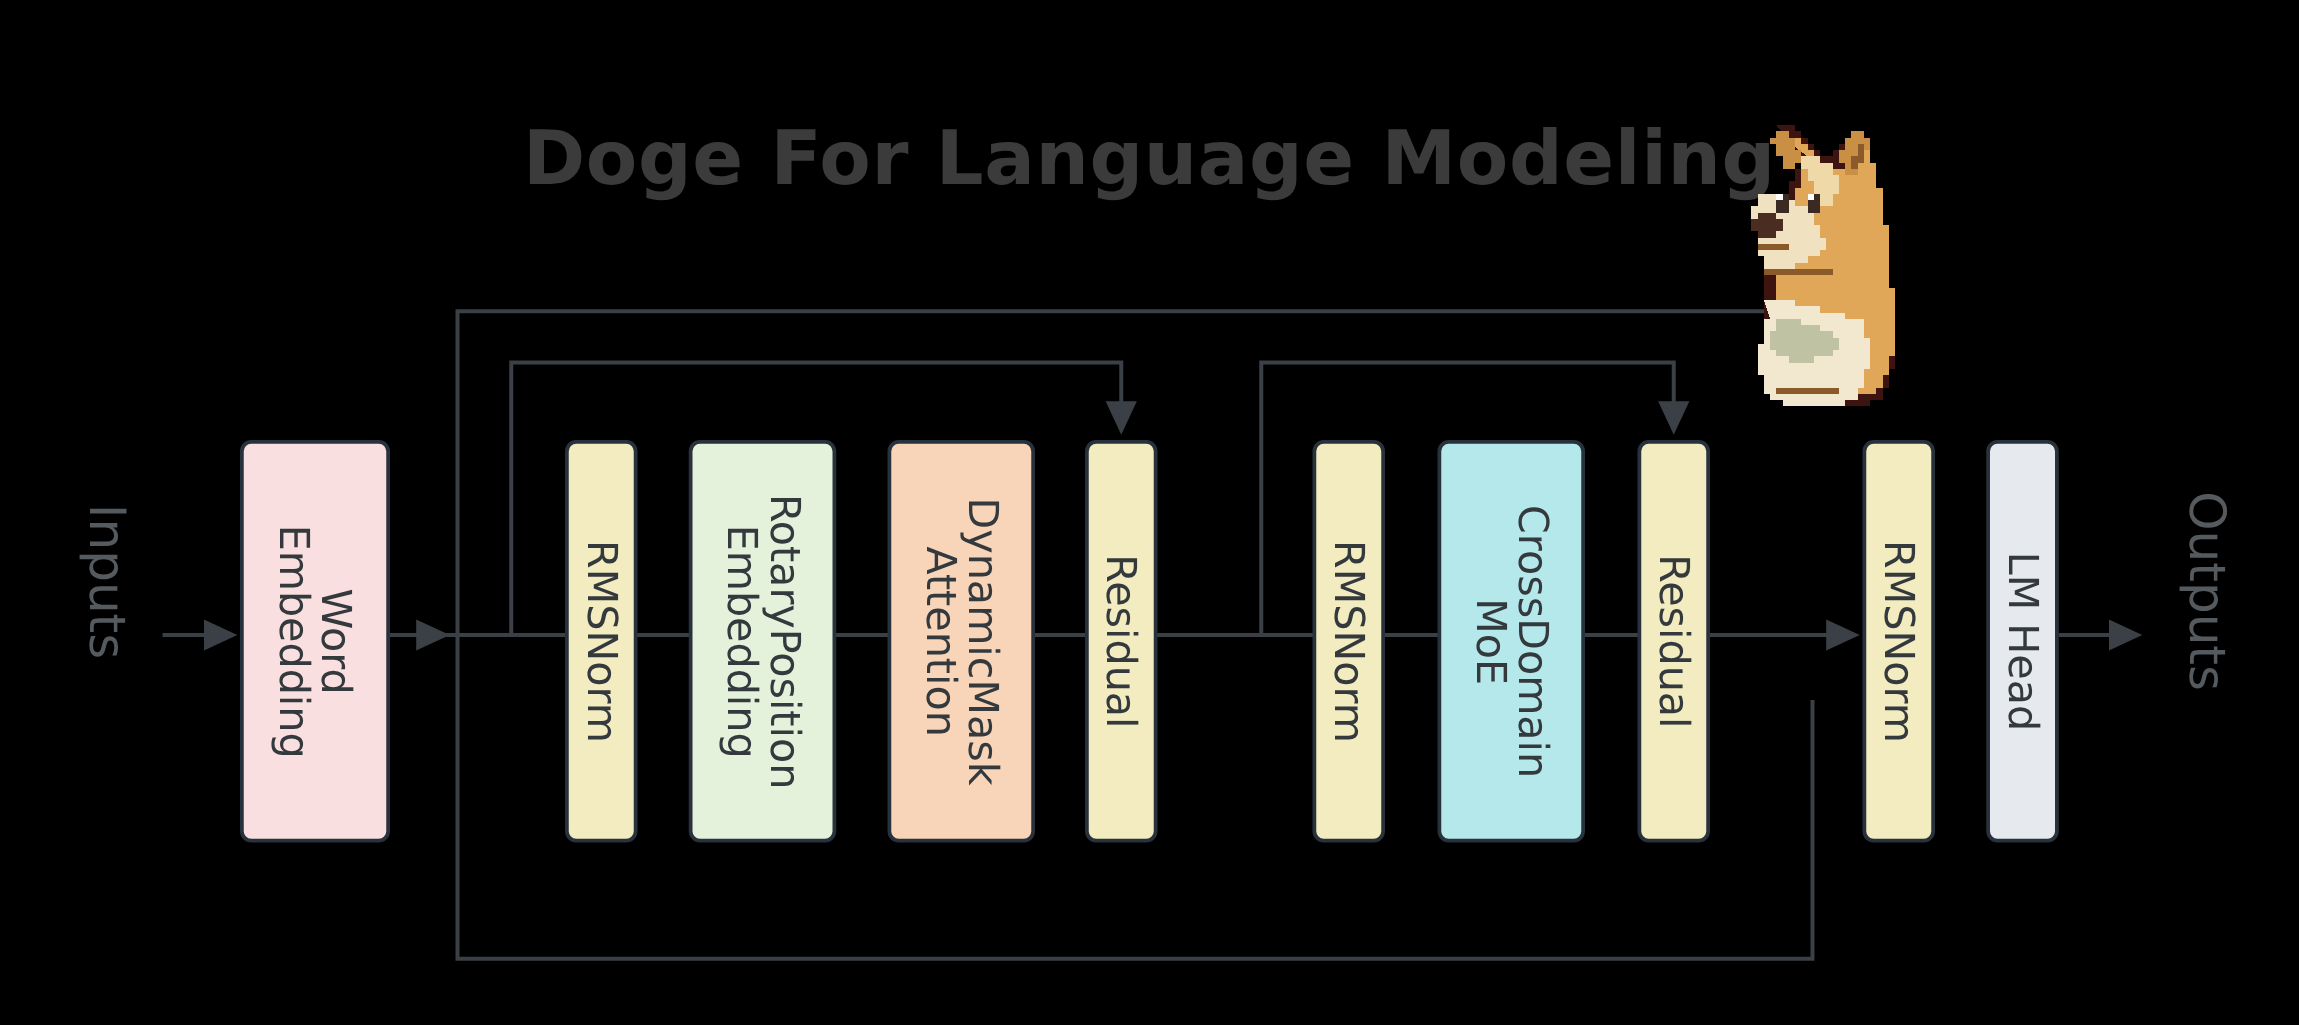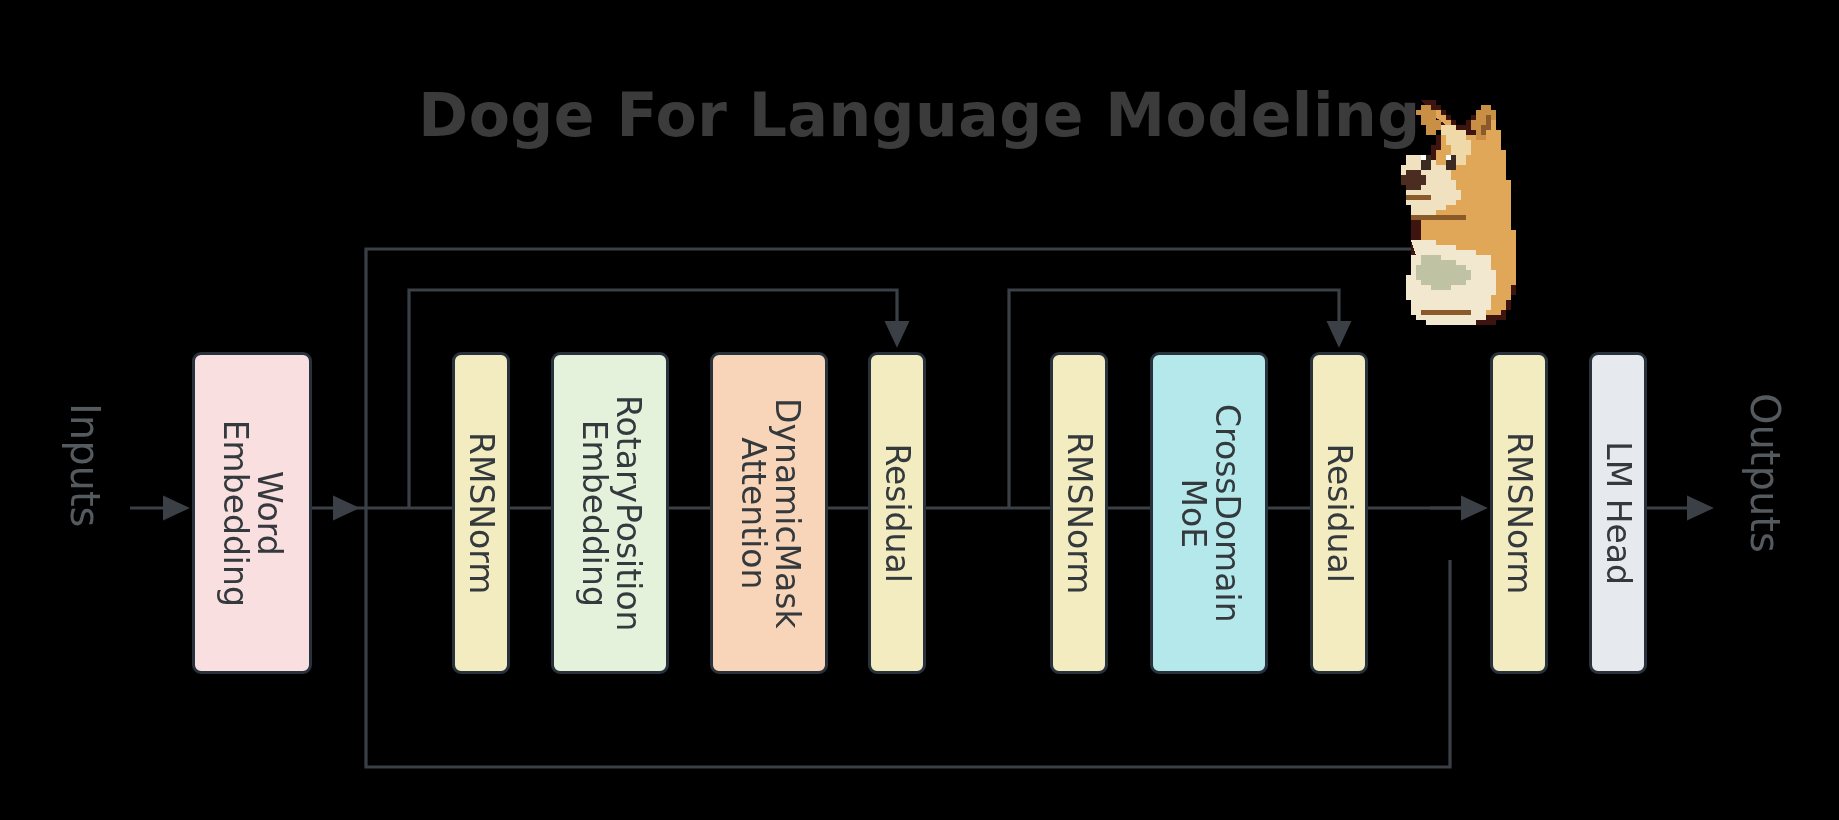--- a/index.html
+++ b/index.html
@@ -7,21 +7,21 @@
     width:1839px;height:820px;
     font-family:"DejaVu Sans", sans-serif;
     overflow:hidden;
     position:relative;
   }
   #stage{position:relative;width:1839px;height:820px;background:#000;}
 
   
   .title{
     position:absolute;
-    left:0; top:80px; width:1839px;
+    left:0; top:92px; width:1839px;
     text-align:center;
     font-size:60px;
     font-weight:bold;
     color:#3b3b3b;
     letter-spacing:0.5px;
     white-space:nowrap;
     font-family:"DejaVu Sans", sans-serif;
   }
 
   

